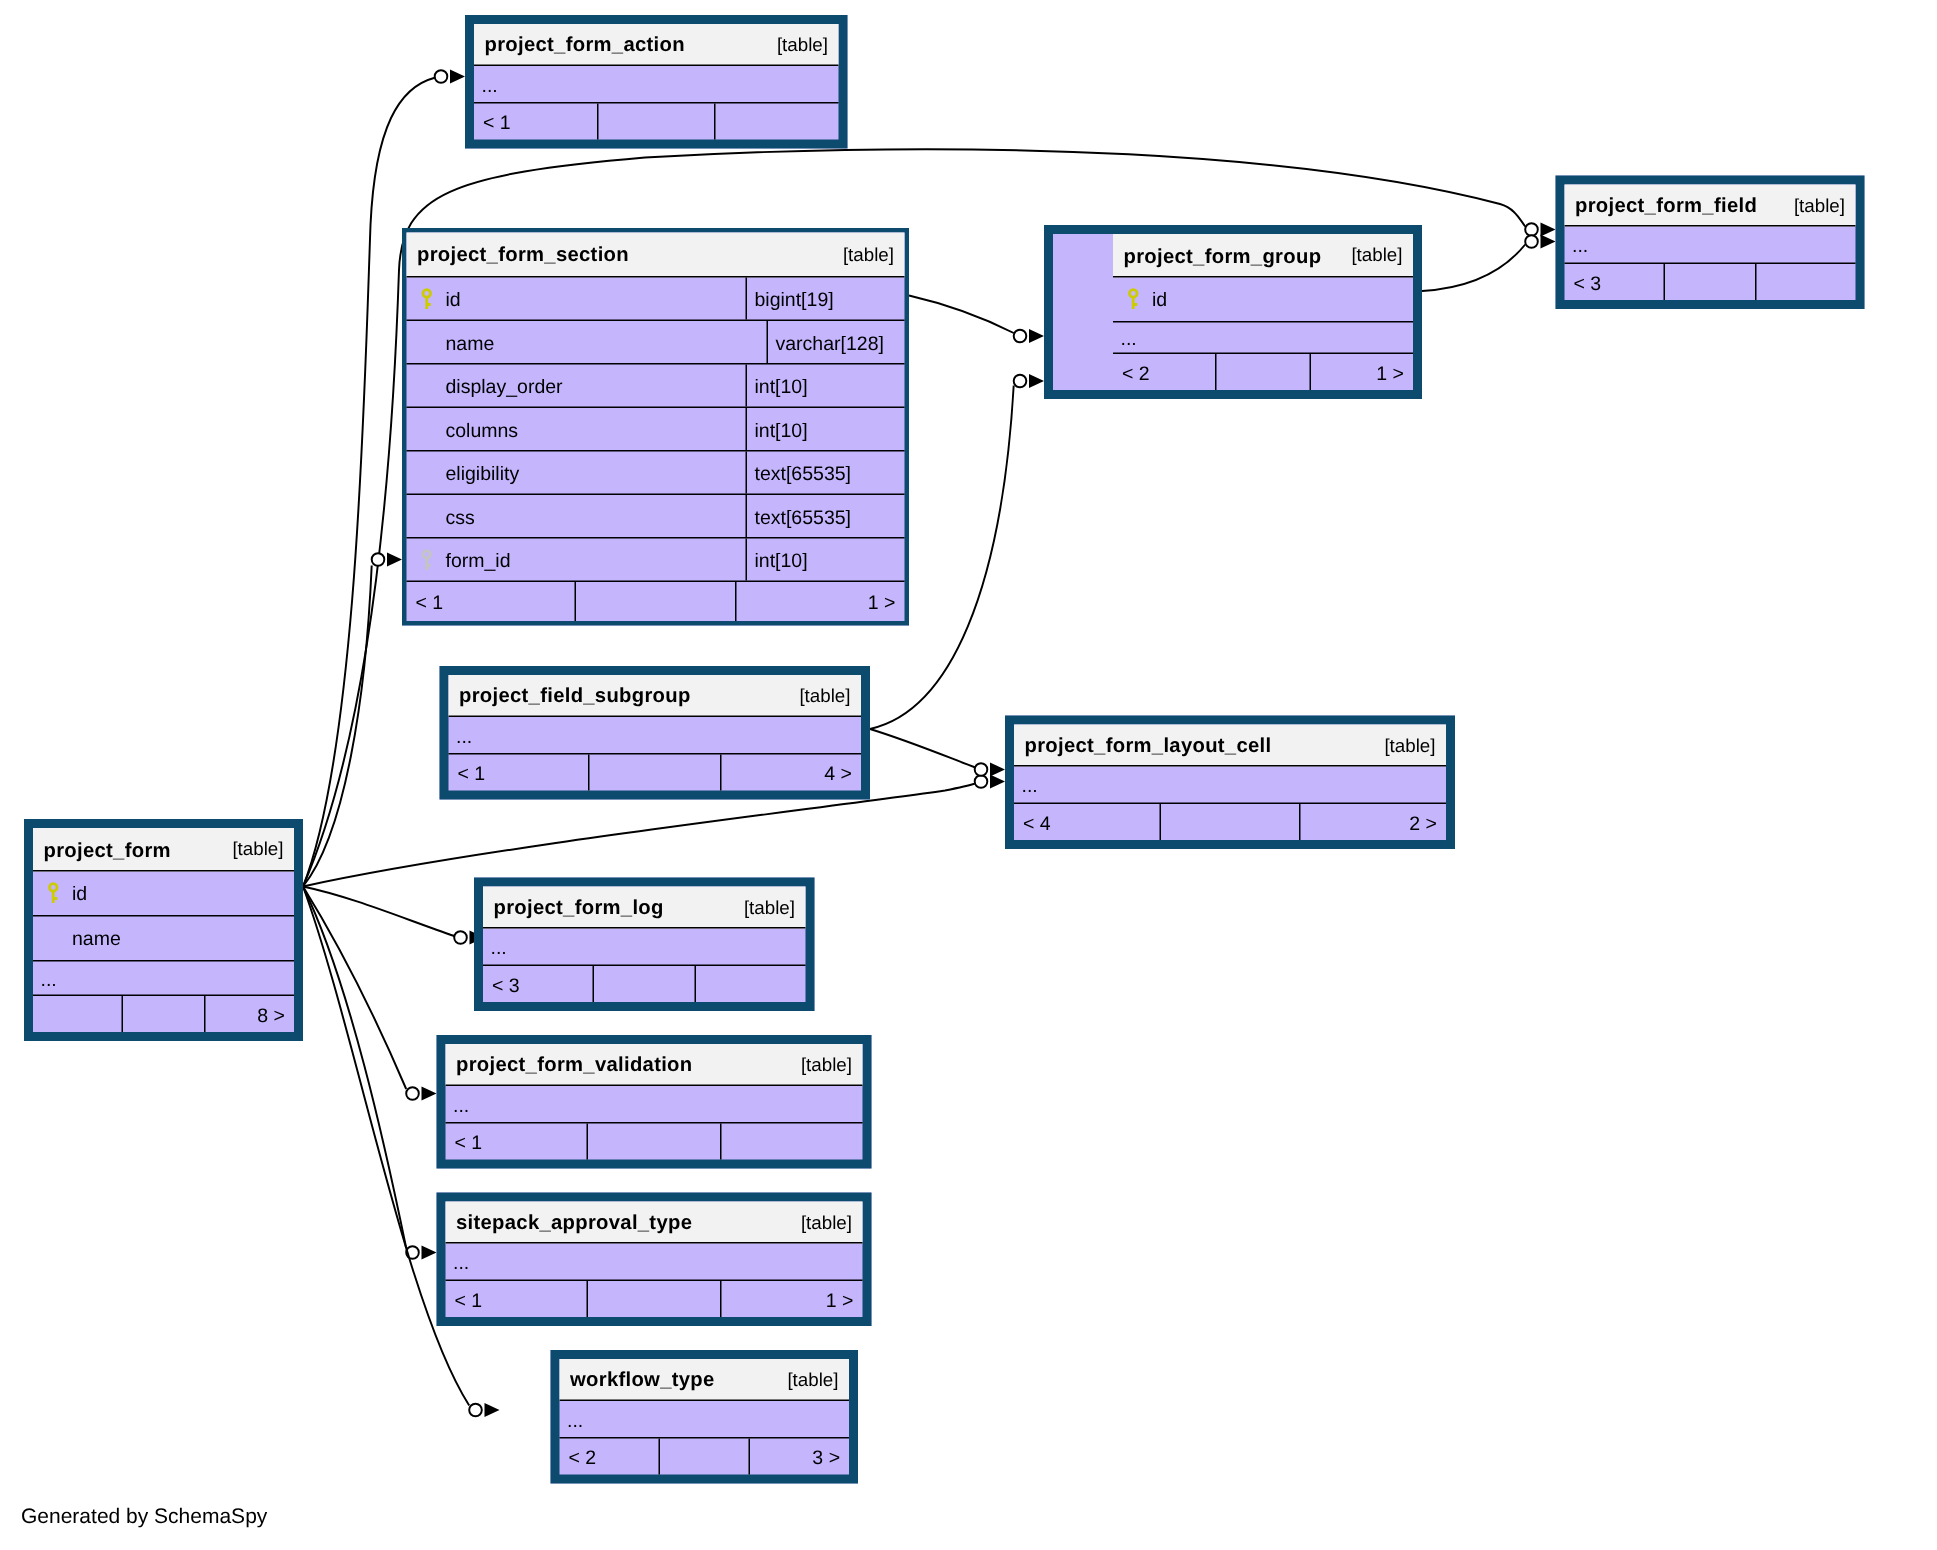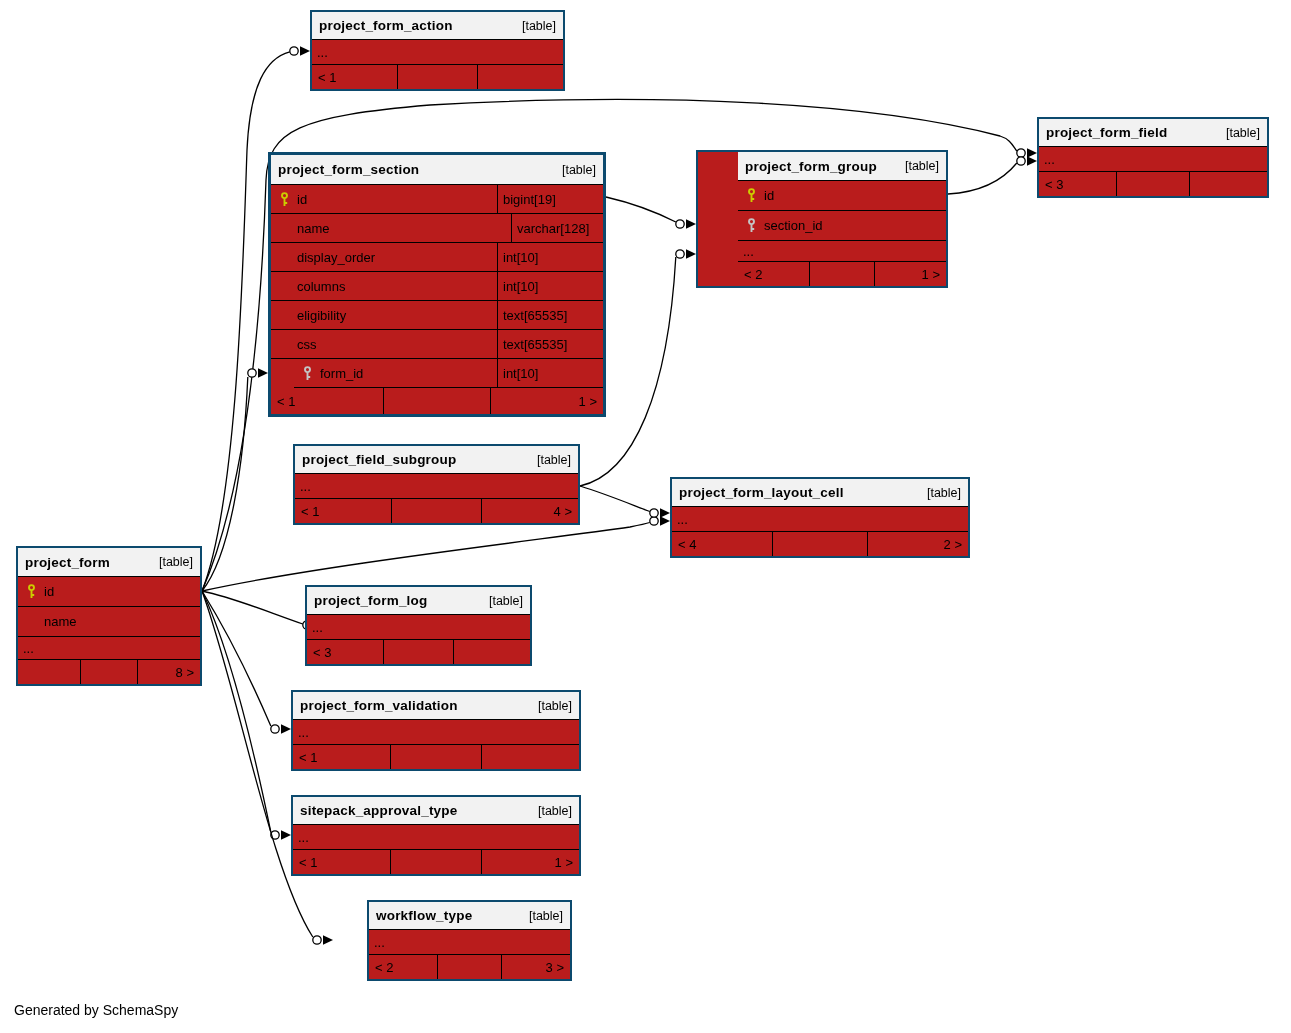--- a/index.html
+++ b/index.html
@@ -1,19 +1,19 @@
 <!DOCTYPE html>
 <html><head>
 <meta charset="utf-8">
 <style>
   html,body{margin:0;padding:0;background:#fff;}
   #canvas{position:relative;width:1291px;height:1033px;background:#fff;overflow:hidden;
           font-family:"Liberation Sans",sans-serif;color:#000;}
   #edges{position:absolute;left:0;top:0;z-index:1;}
-  .db-table{position:absolute;z-index:2;background:#b91c1c;border:2px solid #0c4a6e;box-sizing:border-box;font-size:13px;}
+  .db-table{position:absolute;z-index:2;background:#c4b5fd;border:6px solid #0c4a6e;box-sizing:border-box;font-size:13px;}
   .db-table.em{border-width:3px;}
   .thdr{display:flex;justify-content:space-between;align-items:center;background:#f2f2f2;
         border-bottom:1px solid #000;box-sizing:border-box;padding:0 7px;}
   .tname{font-weight:bold;font-size:13.5px;letter-spacing:.2px;}
   .ttag{font-size:12.5px;padding-left:14px;}
   .trow{display:flex;align-items:center;border-bottom:1px solid #000;box-sizing:border-box;}
   .kcell{width:26px;display:flex;justify-content:center;align-items:center;flex:none;}
   .ncell{flex:1;display:flex;align-items:center;min-width:0;}
   .tcell{flex:none;display:flex;align-items:center;border-left:1px solid #000;box-sizing:border-box;
          height:100%;padding:0 5px;}
@@ -97,21 +97,21 @@
           <span class="tname">project_form_action</span>
           <span class="ttag">[table]</span>
         </div>
         <div class="dots" style="height: 25px;">...</div>
         <div class="tftr" style="height: 24px;">
           <div class="fl">&lt; 1</div>
           <div class="fm"></div>
           <div class="fr"></div>
         </div>
       </div>
-      <div class="db-table" style="left: 1037px; top: 117px; width: 232px;">
+      <div class="db-table" style="left: 1037px; top: 117px; width: 206px;">
         <div class="thdr" style="height: 28px;">
           <span class="tname">project_form_field</span>
           <span class="ttag">[table]</span>
         </div>
         <div class="dots" style="height: 25px;">...</div>
         <div class="tftr" style="height: 24px;">
           <div class="fl">&lt; 3</div>
           <div class="fm"></div>
           <div class="fr"></div>
         </div>
@@ -149,21 +149,21 @@
         <div class="trow" style="height: 29px;">
           <span class="kcell"></span>
           <span class="ncell">eligibility</span>
           <span class="tcell" style="width: 106px;">text[65535]</span>
         </div>
         <div class="trow" style="height: 29px;">
           <span class="kcell"></span>
           <span class="ncell">css</span>
           <span class="tcell" style="width: 106px;">text[65535]</span>
         </div>
-        <div class="trow" style="height: 29px; margin-left: 23px;">
+        <div class="trow" style="height: 29px;">
           <span class="kcell">
             <svg width="11" height="15" viewBox="0 0 11 15">
               <circle cx="5.5" cy="3.6" r="2.5" fill="none" stroke="#c4c4c4" stroke-width="1.9"></circle>
               <path d="M5.5 6.2 V14 M5.5 11 H8.2" fill="none" stroke="#c4c4c4" stroke-width="1.9"></path>
             </svg>
           </span>
           <span class="ncell">form_id</span>
           <span class="tcell" style="width: 106px;">int[10]</span>
         </div>
         <div class="tftr" style="height: 26px;">
@@ -179,29 +179,20 @@
         </div>
         <div class="trow" style="height: 30px;">
           <span class="kcell">
             <svg width="11" height="15" viewBox="0 0 11 15">
               <circle cx="5.5" cy="3.6" r="2.5" fill="none" stroke="#cccc00" stroke-width="1.9"></circle>
               <path d="M5.5 6.2 V14 M5.5 11 H8.2" fill="none" stroke="#cccc00" stroke-width="1.9"></path>
             </svg>
           </span>
           <span class="ncell">id</span>
         </div>
-        <div class="trow" style="height: 30px;">
-          <span class="kcell">
-            <svg width="11" height="15" viewBox="0 0 11 15">
-              <circle cx="5.5" cy="3.6" r="2.5" fill="none" stroke="#c4c4c4" stroke-width="1.9"></circle>
-              <path d="M5.5 6.2 V14 M5.5 11 H8.2" fill="none" stroke="#c4c4c4" stroke-width="1.9"></path>
-            </svg>
-          </span>
-          <span class="ncell">section_id</span>
-        </div>
         <div class="dots" style="height: 21px;">...</div>
         <div class="tftr" style="height: 24px;">
           <div class="fl">&lt; 2</div>
           <div class="fm"></div>
           <div class="fr">1 &gt;</div>
         </div>
       </div>
       <div class="db-table" style="left: 293px; top: 444px; width: 287px;">
         <div class="thdr" style="height: 28px;">
           <span class="tname">project_field_subgroup</span>
@@ -244,21 +235,21 @@
           <span class="kcell"></span>
           <span class="ncell">name</span>
         </div>
         <div class="dots" style="height: 23px;">...</div>
         <div class="tftr" style="height: 24px;">
           <div class="fl"></div>
           <div class="fm"></div>
           <div class="fr">8 &gt;</div>
         </div>
       </div>
-      <div class="db-table" style="left: 305px; top: 585px; width: 227px;">
+      <div class="db-table" style="left: 316px; top: 585px; width: 227px;">
         <div class="thdr" style="height: 28px;">
           <span class="tname">project_form_log</span>
           <span class="ttag">[table]</span>
         </div>
         <div class="dots" style="height: 25px;">...</div>
         <div class="tftr" style="height: 24px;">
           <div class="fl">&lt; 3</div>
           <div class="fm"></div>
           <div class="fr"></div>
         </div>

